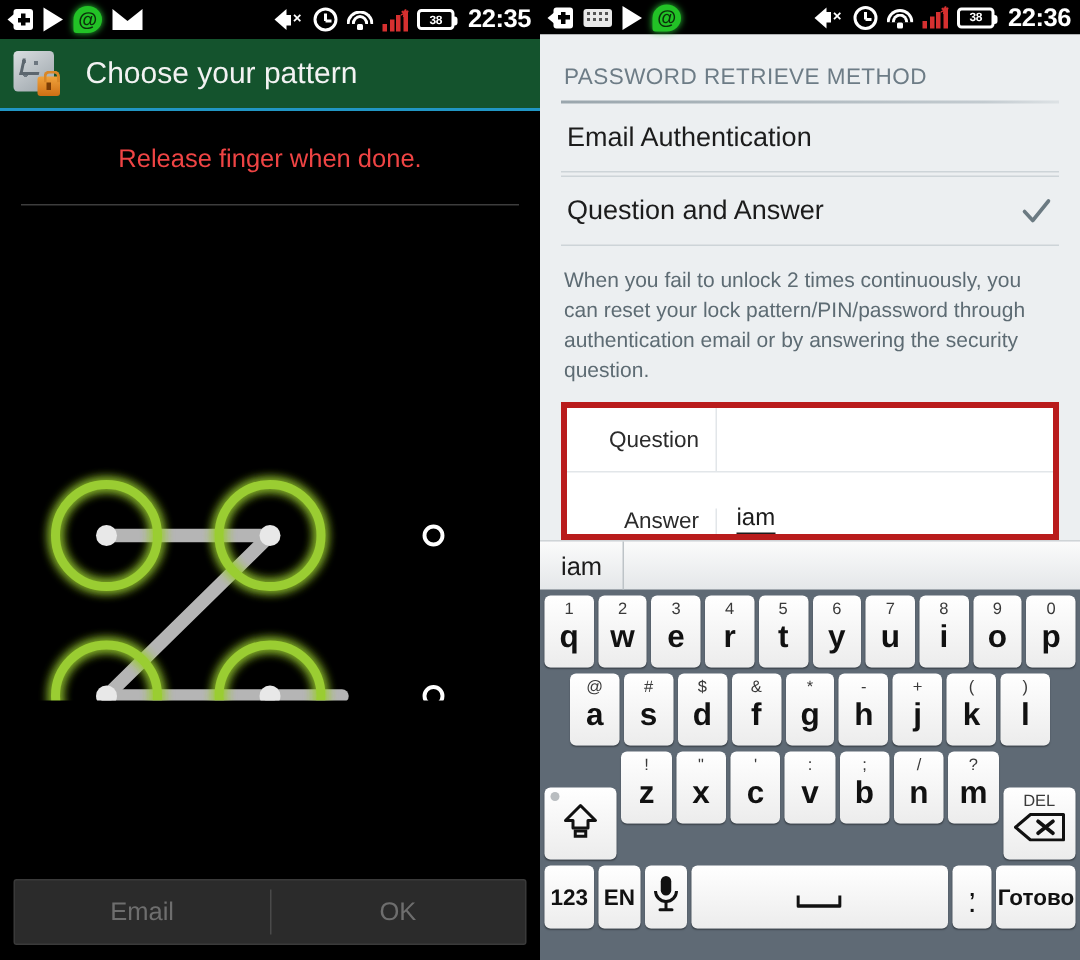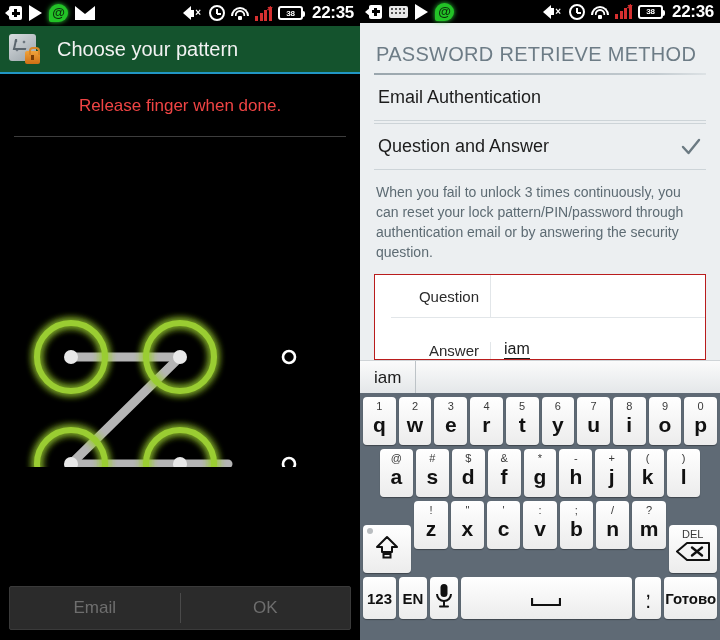--- a/index.html
+++ b/index.html
@@ -99,30 +99,30 @@
   .btn-row { display:flex; height: 44px; margin: 0 9px 10px 9px; background:#2b2b2b;
       border: 1px solid #3a3a3a; border-radius: 2px; }
   .btn-row .b { flex:1; display:flex; align-items:center; justify-content:center;
       font-size:17px; color:#6e6e6e; }
   .btn-row .sep { width:1px; background:#4a4a4a; margin:6px 0; }
 
   
   .panel-right { background: #eceff1; display: flex; flex-direction: column; }
   .settings { background:#eceff1; padding: 0; }
   .frag-text { font-size: 15px; color: #4a4a4a; padding: 6px 0 0 16px; }
-  .sec-header { font-size: 20px; color: #6d7c86; letter-spacing:0.3px; padding: 20px 0 7px 16px; }
+  .sec-header { font-size: 15px; color: #6d7c86; letter-spacing:0.3px; padding: 20px 0 7px 16px; }
   .sec-rule { height: 2px; background: linear-gradient(to right,#9aa6ad,#c3cbd0 85%, #dde2e5); margin: 0 14px; }
   .thin-rule { height: 1px; background: #cdd4d8; margin: 0 14px; }
   .opt-row { display:flex; align-items:center; height: 45px; padding: 0 18px 0 18px; }
   .opt-label { font-size: 18px; color: #1c1c1c; }
   .opt-check { margin-left:auto; width: 22px; height: 22px; position: relative; }
   .opt-check svg { display:block; }
   .desc { font-size: 14px; color: #5d6b73; line-height: 20px; padding: 12px 16px 10px 16px; }
 
-  .qa-table { margin: 2px 14px 0 14px; background:#fff; border:1px solid #b91c1c;padding-left:16px; }
+  .qa-table { margin: 2px 14px 0 14px; background:#fff; border:4px solid #b91c1c; }
   .qa-row { display:flex; height: 42px; }
   .qa-row + .qa-row { border-top: 1px solid #e2e6e9; align-items: flex-end; }
   .qa-key { width: 100px; display:flex; align-items:center; justify-content:flex-end;
       padding-right: 11px; font-size: 15px; color:#2b2b2b; border-right:1px solid #e2e6e9; }
   .qa-val { flex:1; display:flex; align-items:center; padding-left: 13px; font-size: 16px; color:#1c1c1c; }
   .qa-val .under { border-bottom: 1px solid #1c1c1c; }
 
   .kb { margin-top: auto; width: 360px; }
   .suggest { height: 33px; background: linear-gradient(#fbfbfb,#e4e7e9); display:flex; align-items:center;
       border-top: 1px solid #cfd4d7; }
@@ -304,21 +304,21 @@
       <div class="opt-row">
         <span class="opt-label">Question and Answer</span>
         <span class="opt-check">
           <svg width="22" height="22" viewBox="0 0 22 22">
               <path d="M3 11 L8.5 17 L19 4" fill="none" stroke="#6b7a82" stroke-width="2.4" stroke-linecap="round" stroke-linejoin="round"></path>
             </svg>
         </span>
       </div>
       <div class="thin-rule"></div>
 
-      <div class="desc">When you fail to unlock 3 times continuously, you can reset your lock pattern/PIN/password through authentication email or by answering the security question.</div>
+      <div class="desc">When you fail to unlock 2 times continuously, you can reset your lock pattern/PIN/password through authentication email or by answering the security question.</div>
 
       <div class="qa-table">
         <div class="qa-row">
           <div class="qa-key">Question</div>
         </div>
         <div class="qa-row">
           <div class="qa-key">Answer</div>
           <div class="qa-val">
               <span class="under">iam</span>
             </div>

